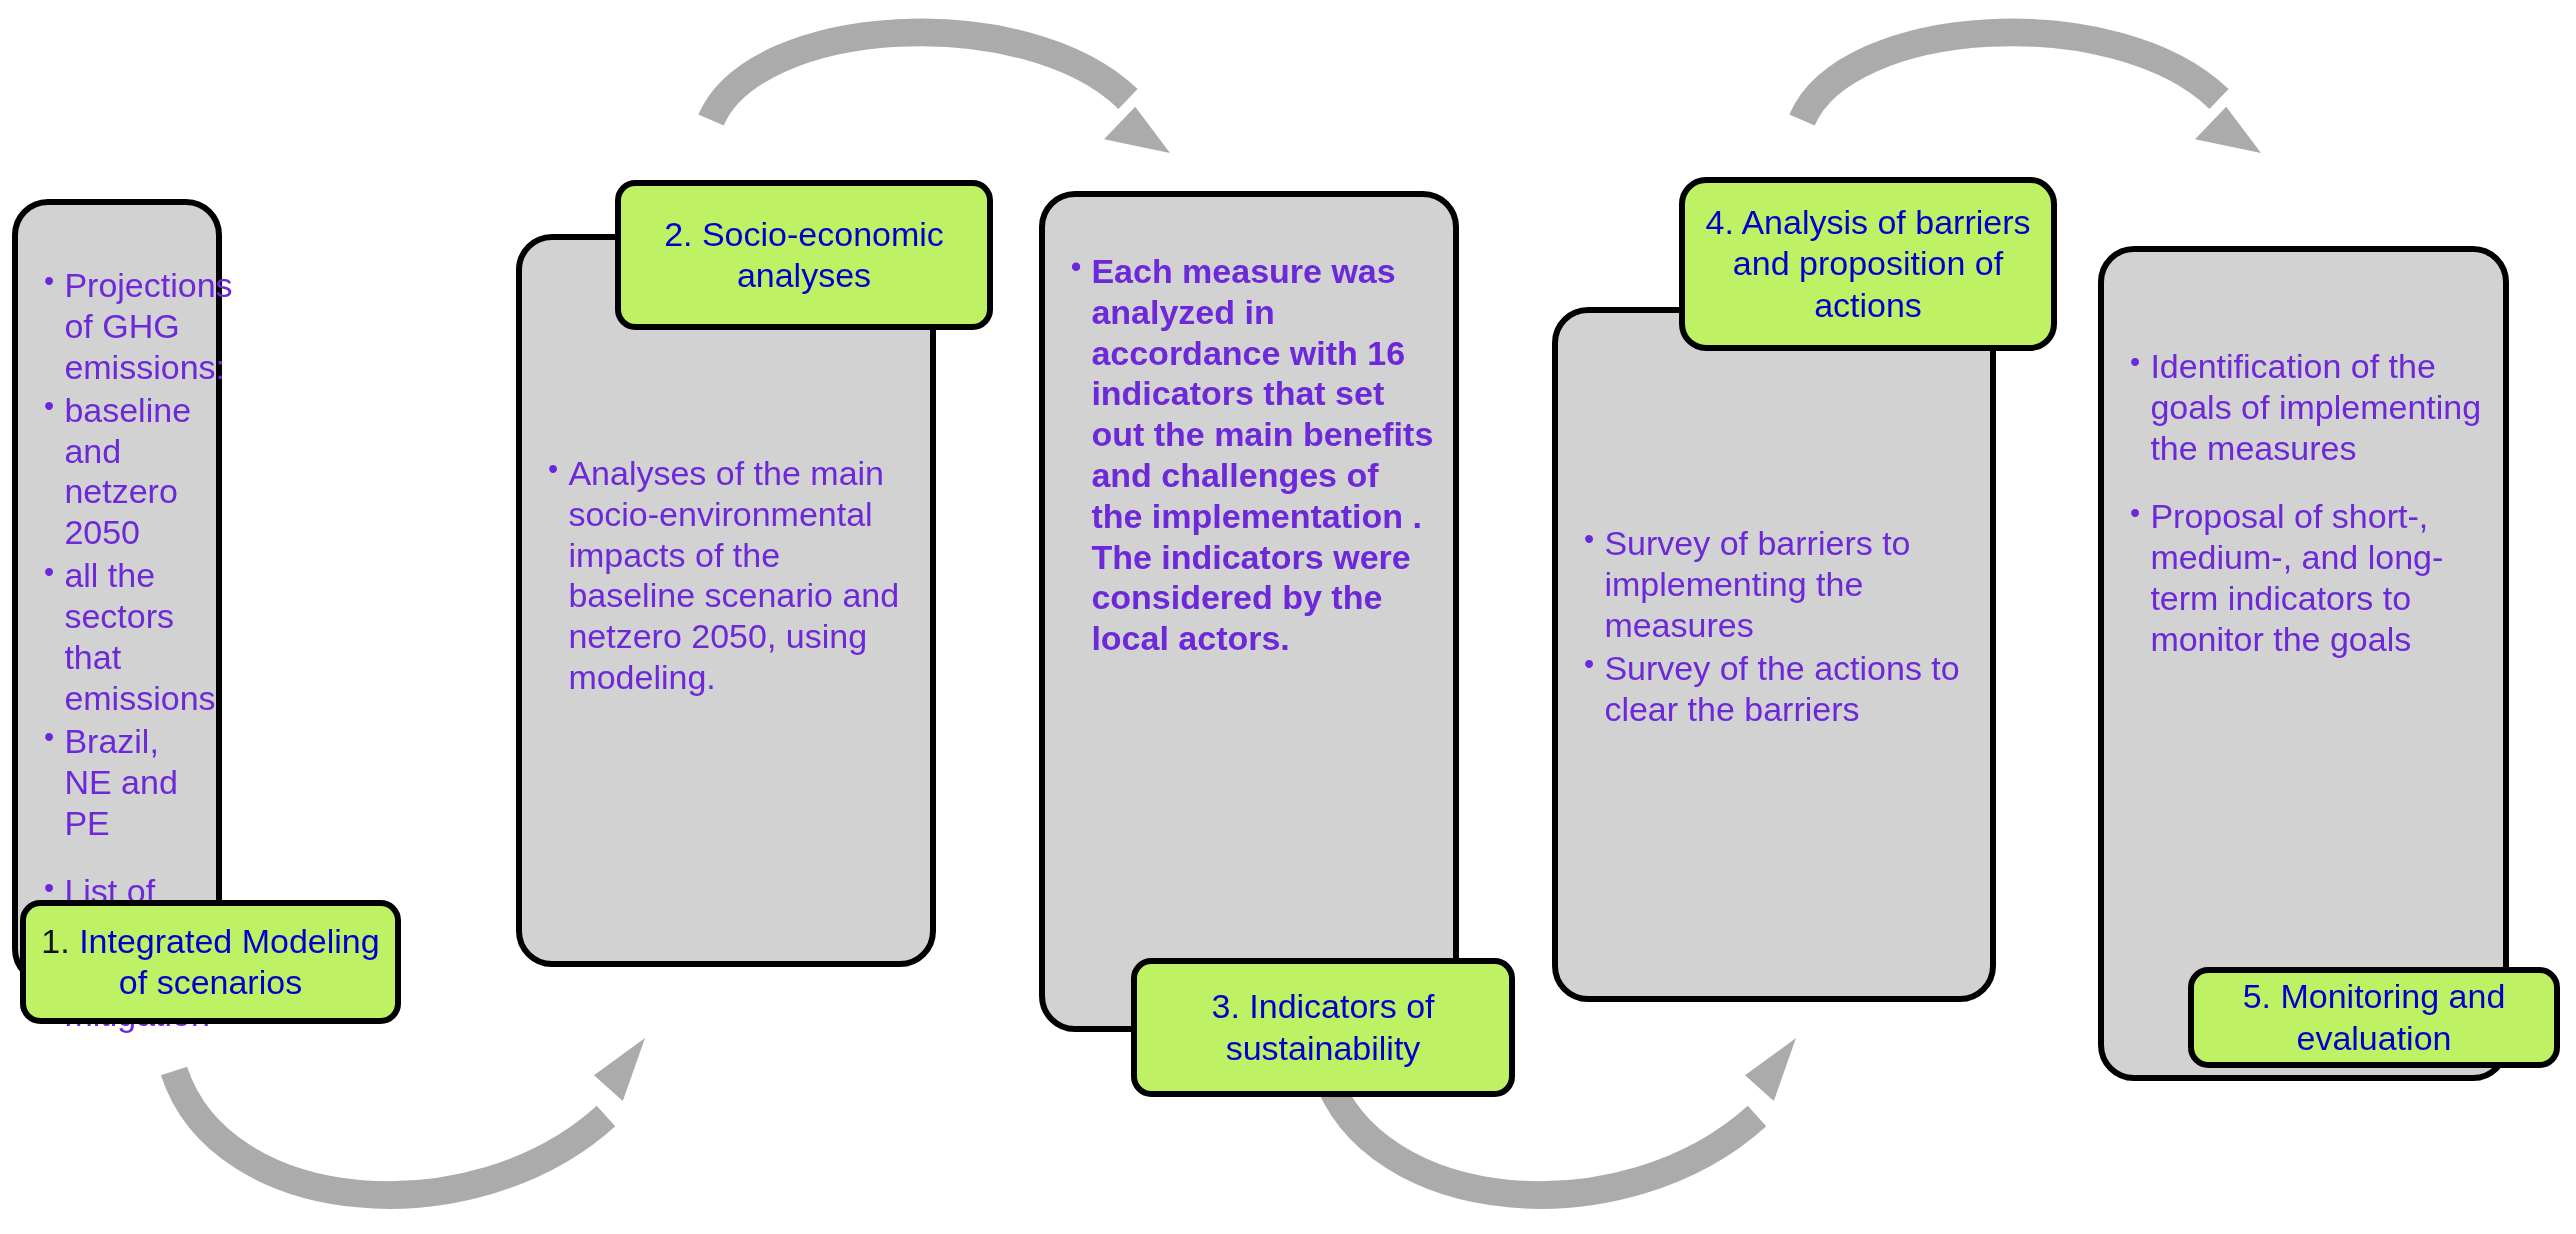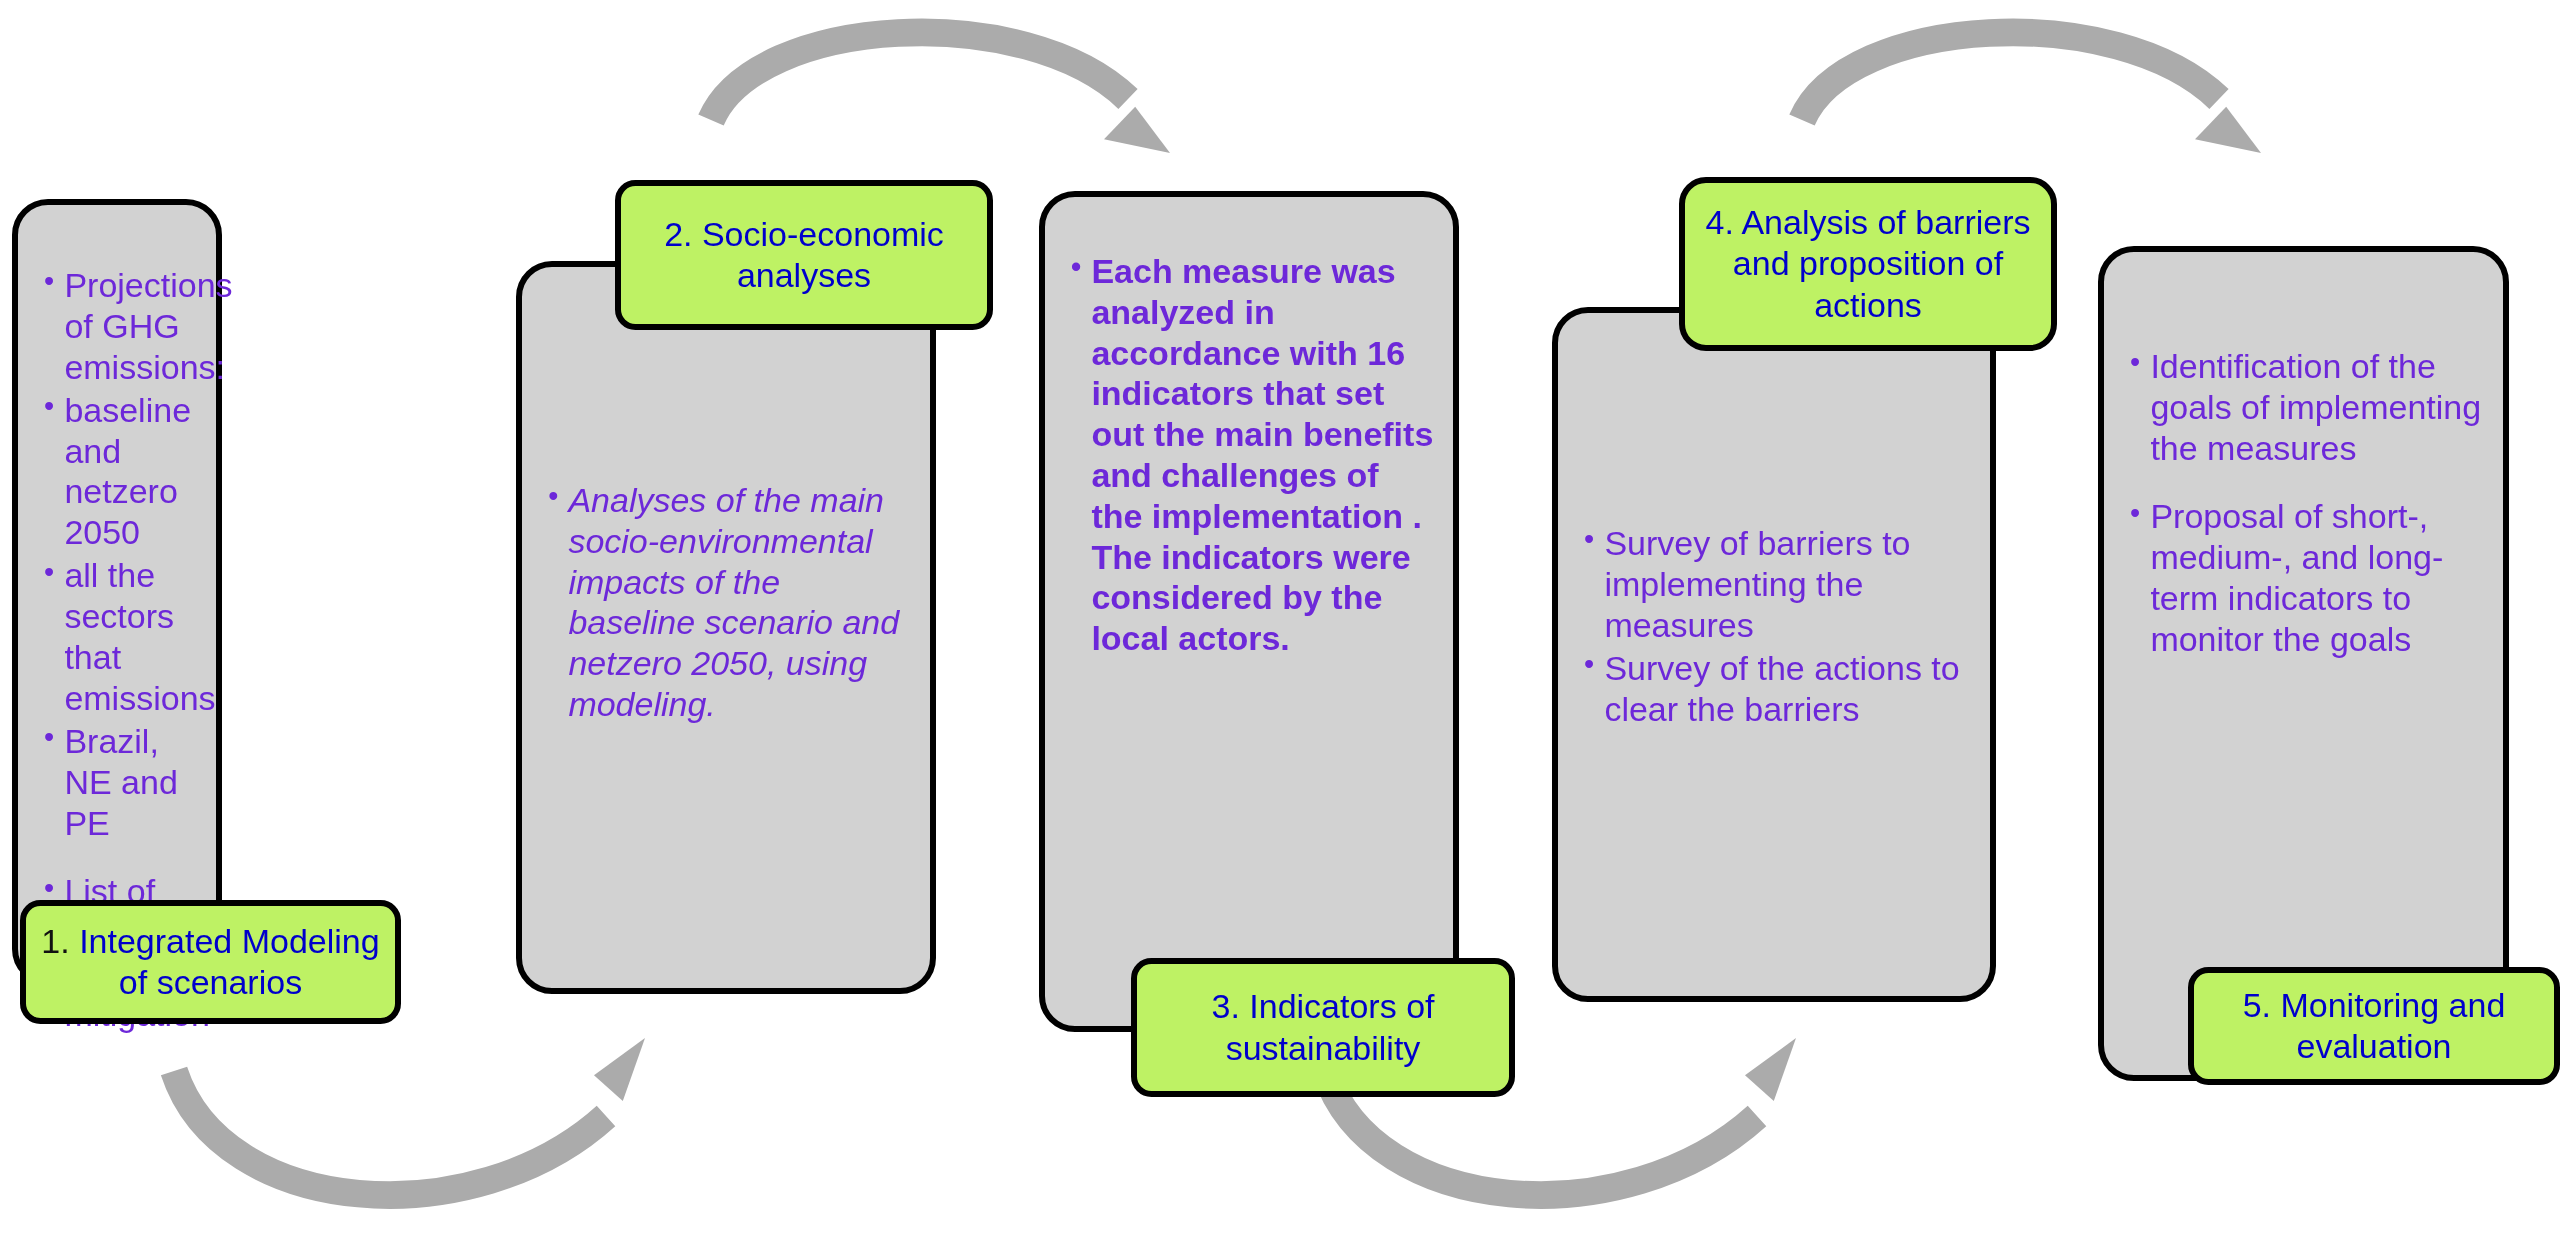--- a/index.html
+++ b/index.html
@@ -99,21 +99,21 @@
       <div>baseline and netzero 2050</div>
       <div>all the sectors that emissions</div>
       <div>Brazil, NE and PE</div>
       <div class="gap">List of means of mitigation</div>
     </div>
   </div>
   <div class="label" style="left:12px;top:900px;width:381px;height:124px;margin-left:8px;">
     <span><span class="num-black">1.</span><span> Integrated Modeling of scenarios</span></span>
   </div>
 
-  <div class="panel" style="left:516px;top:261px;width:420px;height:733px;font-style:italic;">
+  <div class="panel" style="left:516px;top:234px;width:420px;height:733px;">
     <div class="bullets" style="top:213px;">
       <div>Analyses of the main socio-environmental impacts of the baseline scenario and netzero 2050, using modeling.</div>
     </div>
   </div>
   <div class="label" style="left:615px;top:180px;width:378px;height:150px;">
     <span><span>2.</span><span> Socio-economic analyses</span></span>
   </div>
 
   <div class="panel" style="left:1039px;top:191px;width:420px;height:841px;">
     <div class="bullets" style="top:54px;font-weight:bold;">
@@ -133,18 +133,18 @@
   <div class="label" style="left:1679px;top:177px;width:378px;height:174px;border-radius:27px;">
     <span><span>4.</span><span> Analysis of barriers and proposition of actions</span></span>
   </div>
 
   <div class="panel" style="left:2098px;top:246px;width:411px;height:835px;">
     <div class="bullets" style="top:60px;margin-top:34px;">
       <div>Identification of the goals of implementing the measures</div>
       <div class="gap">Proposal of short-, medium-, and long-term indicators to monitor the goals</div>
     </div>
   </div>
-  <div class="label" style="left:2188px;top:967px;width:372px;height:118px;">
+  <div class="label" style="left:2188px;top:967px;width:372px;height:101px;">
     <span><span>5.</span><span> Monitoring and evaluation</span></span>
   </div>
 
 </div>
 
 
 </body></html>

